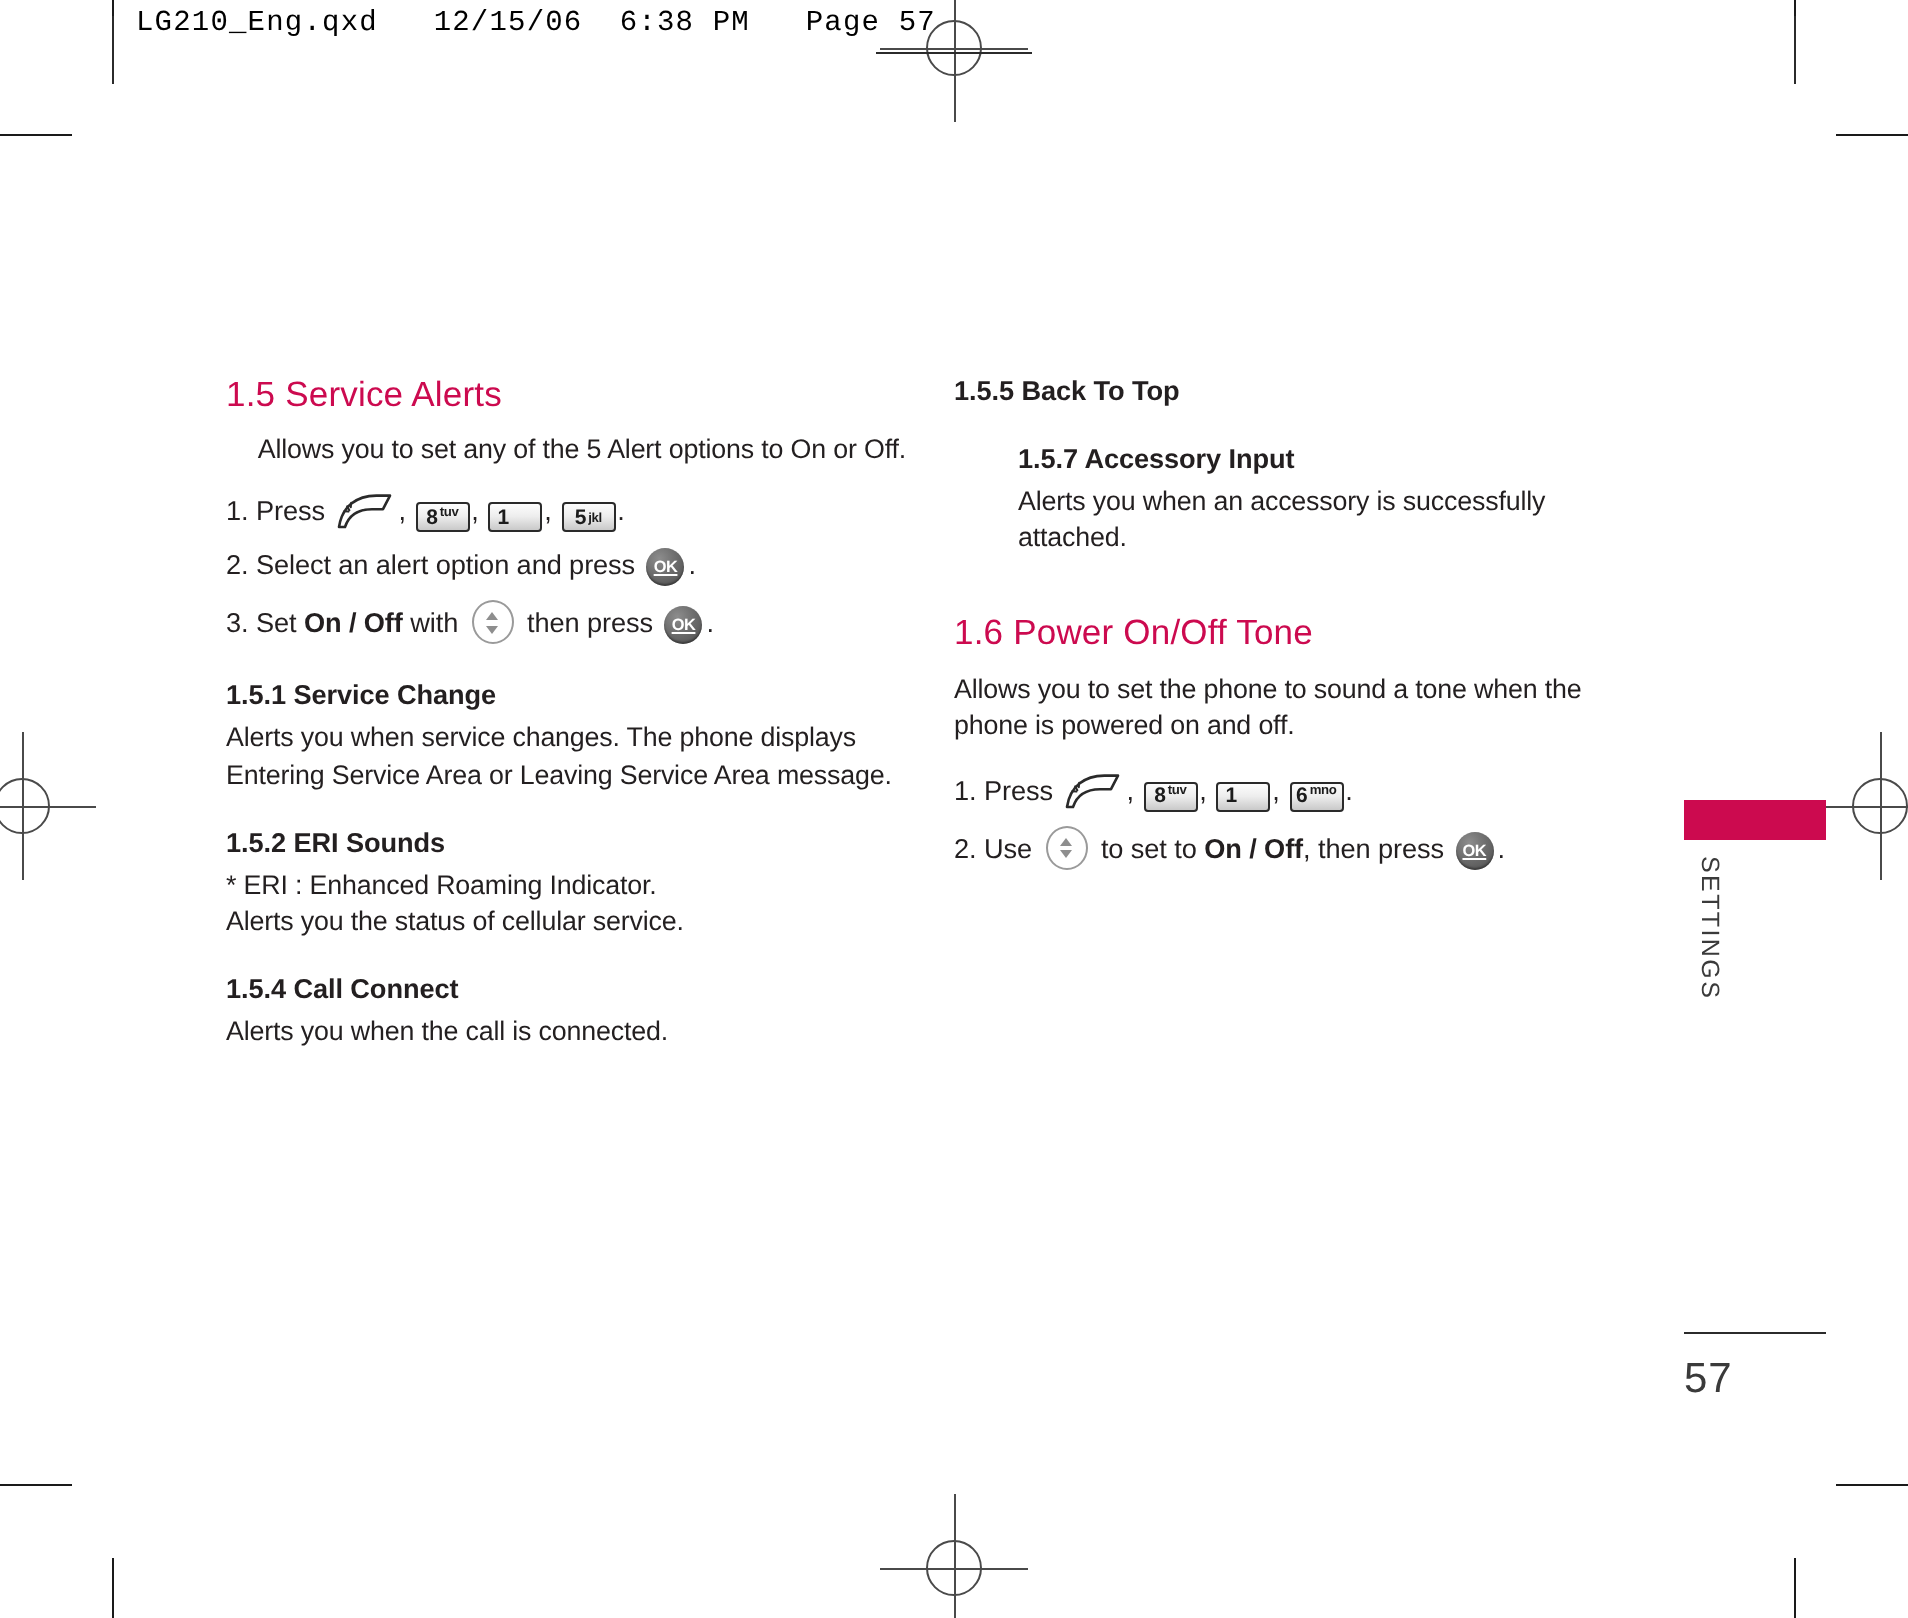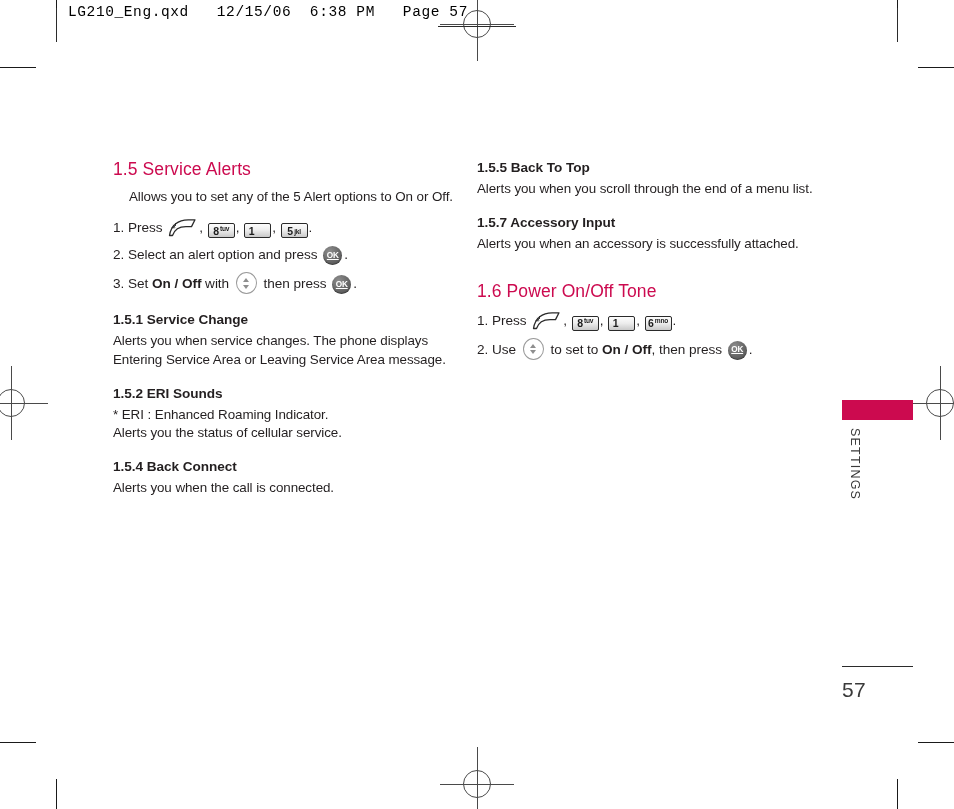--- a/index.html
+++ b/index.html
@@ -62,21 +62,21 @@
     font-family: Liberation Mono, monospace;
     font-size: 14.5px;
     letter-spacing: 0.6px;
     color: #000;
     white-space: pre;
   }
 
   
   .col {
     position: absolute;
-    top: 160px;
+    top: 188px;
     width: 340px;
   }
   .col-left  { left: 113px; }
   .col-right { left: 477px; }
 
   h1.sec-title {
     margin: 0 0 9px 0;
     font-size: 17.5px;
     font-weight: 400;
     color: #cc0a4f;
@@ -345,43 +345,43 @@
   </div>
 
   <div class="blk">
     <h2 class="sub-title">1.5.2 ERI Sounds</h2>
     <p class="body">* ERI : Enhanced Roaming Indicator.</p>
     <p class="body" style="margin-bottom:6px;">Alerts you the status of cellular service.</p>
   </div>
 
 
   <div class="blk">
-    <h2 class="sub-title">1.5.4 Back Connect</h2>
+    <h2 class="sub-title">1.5.4 Call Connect</h2>
     <p class="body">Alerts you when the call is connected.</p>
   </div>
 
 </div>
 
 <div class="col col-right">
 
   <div class="blk">
     <h2 class="sub-title">1.5.5 Back To Top</h2>
-    <p class="body">Alerts you when you scroll through the end of a menu list.</p>
   </div>
 
   <div class="blk">
   </div>
 
-  <div style="margin-bottom:29px;">
+  <div style="margin-bottom:29px;margin-left:32px;">
     <h2 class="sub-title">1.5.7 Accessory Input</h2>
     <p class="body">Alerts you when an accessory is successfully attached.</p>
   </div>
 
   <h1 class="sec-title">1.6 Power On/Off Tone</h1>
 
+  <p class="body" style="margin-bottom:14px;">Allows you to set the phone to sound a tone when the phone is powered on and off.</p>
 
   <div class="step">
     <span class="txt">1. Press </span>
     <span class="sendkey">
       <svg viewBox="0 0 30 19" width="30" height="19">
         <path d="M2.5 17.5 C4 7.5 11 1.5 22 1.8 L28 1.8 L24.5 8.6 L19 8.6 C12 8.6 7.5 11.5 5.5 17.5 Z" fill="#ffffff" stroke="#2a2a2a" stroke-width="1.3" stroke-linejoin="round"></path>
         <path d="M6.6 7.2 l1.1 1.9 M8.6 5.4 l-0.2 2.2 M5.1 9.6 l2.1 0.2" stroke="#2a2a2a" stroke-width="1" stroke-linecap="round"></path>
       </svg>
     </span>
     <span class="txt">, </span>

